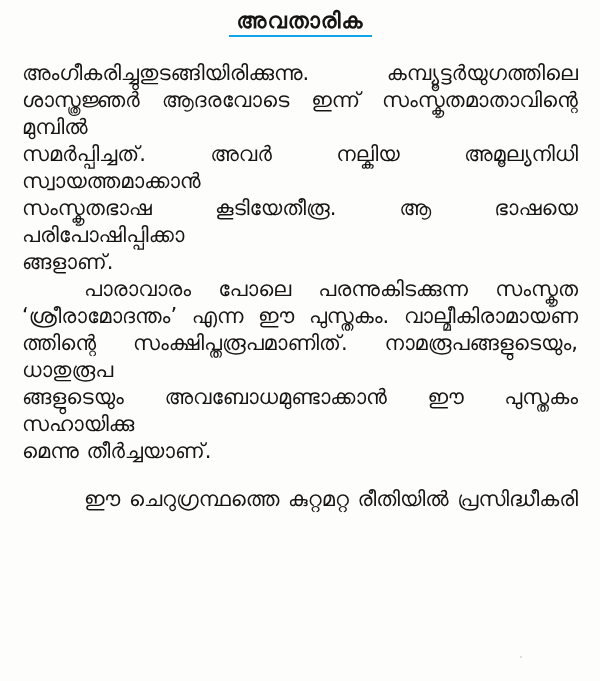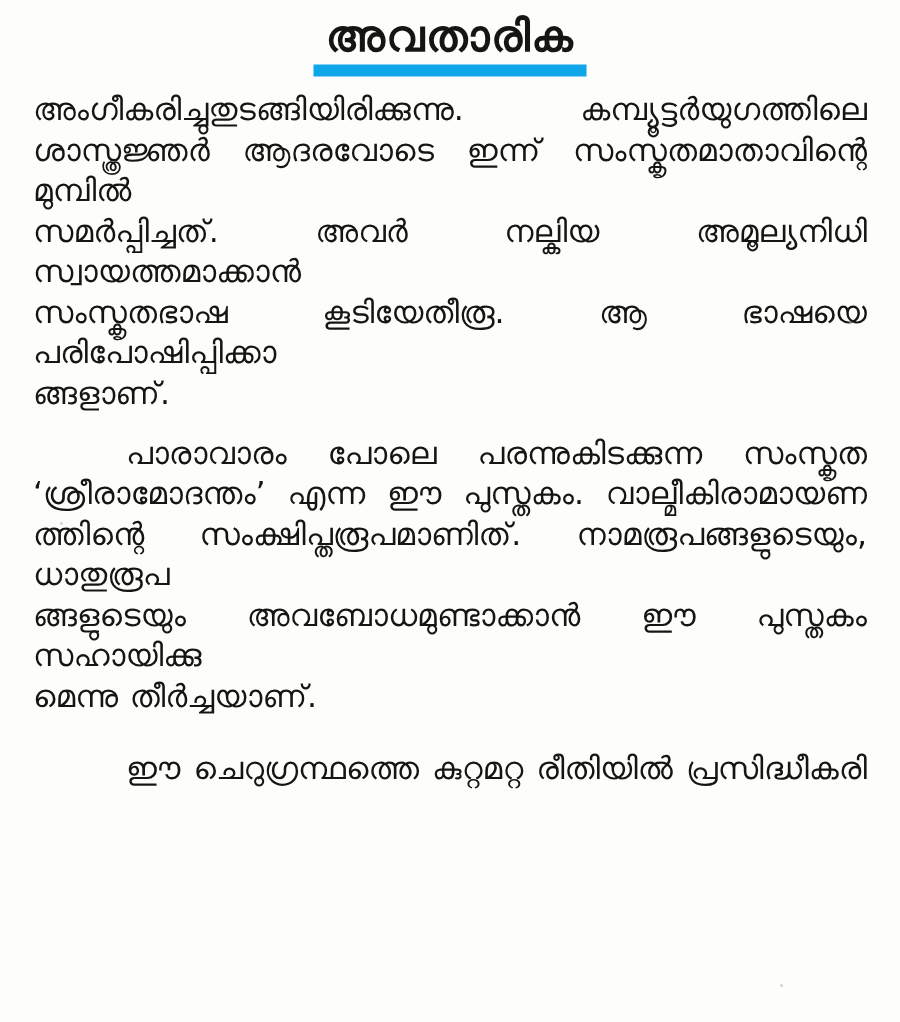--- a/index.html
+++ b/index.html
@@ -15,37 +15,37 @@
     overflow: hidden;
     font-family: "DejaVu Sans", sans-serif;
     color: #171513;
   }
   .title-wrap {
     text-align: center;
     padding-top: 8px;
   }
   .page-title {
     display: inline-block;
-    font-size: 29px;
+    font-size: 22px;
     font-weight: bold;
     line-height: 1.15;
     letter-spacing: 1px;
-    border-bottom: 8px solid #0ea5e9;
+    border-bottom: 2px solid #0ea5e9;
     padding: 0 8px 2px 8px;
   }
   .body-text {
     position: absolute;
     left: 22px;
     right: 22px;
     top: 60px;
   }
   .paragraph {
     margin: 0;
   }
-  .paragraph:nth-of-type(2) { margin-top: 13px; }
+  .paragraph:nth-of-type(2) { }
   .paragraph:nth-of-type(3) { margin-top: 21px; }
   .line {
     font-size: 21px;
     line-height: 27px;
     text-align: justify;
     text-align-last: justify;
     word-spacing: 1px;
     white-space: normal;
   }
   .line.last {

